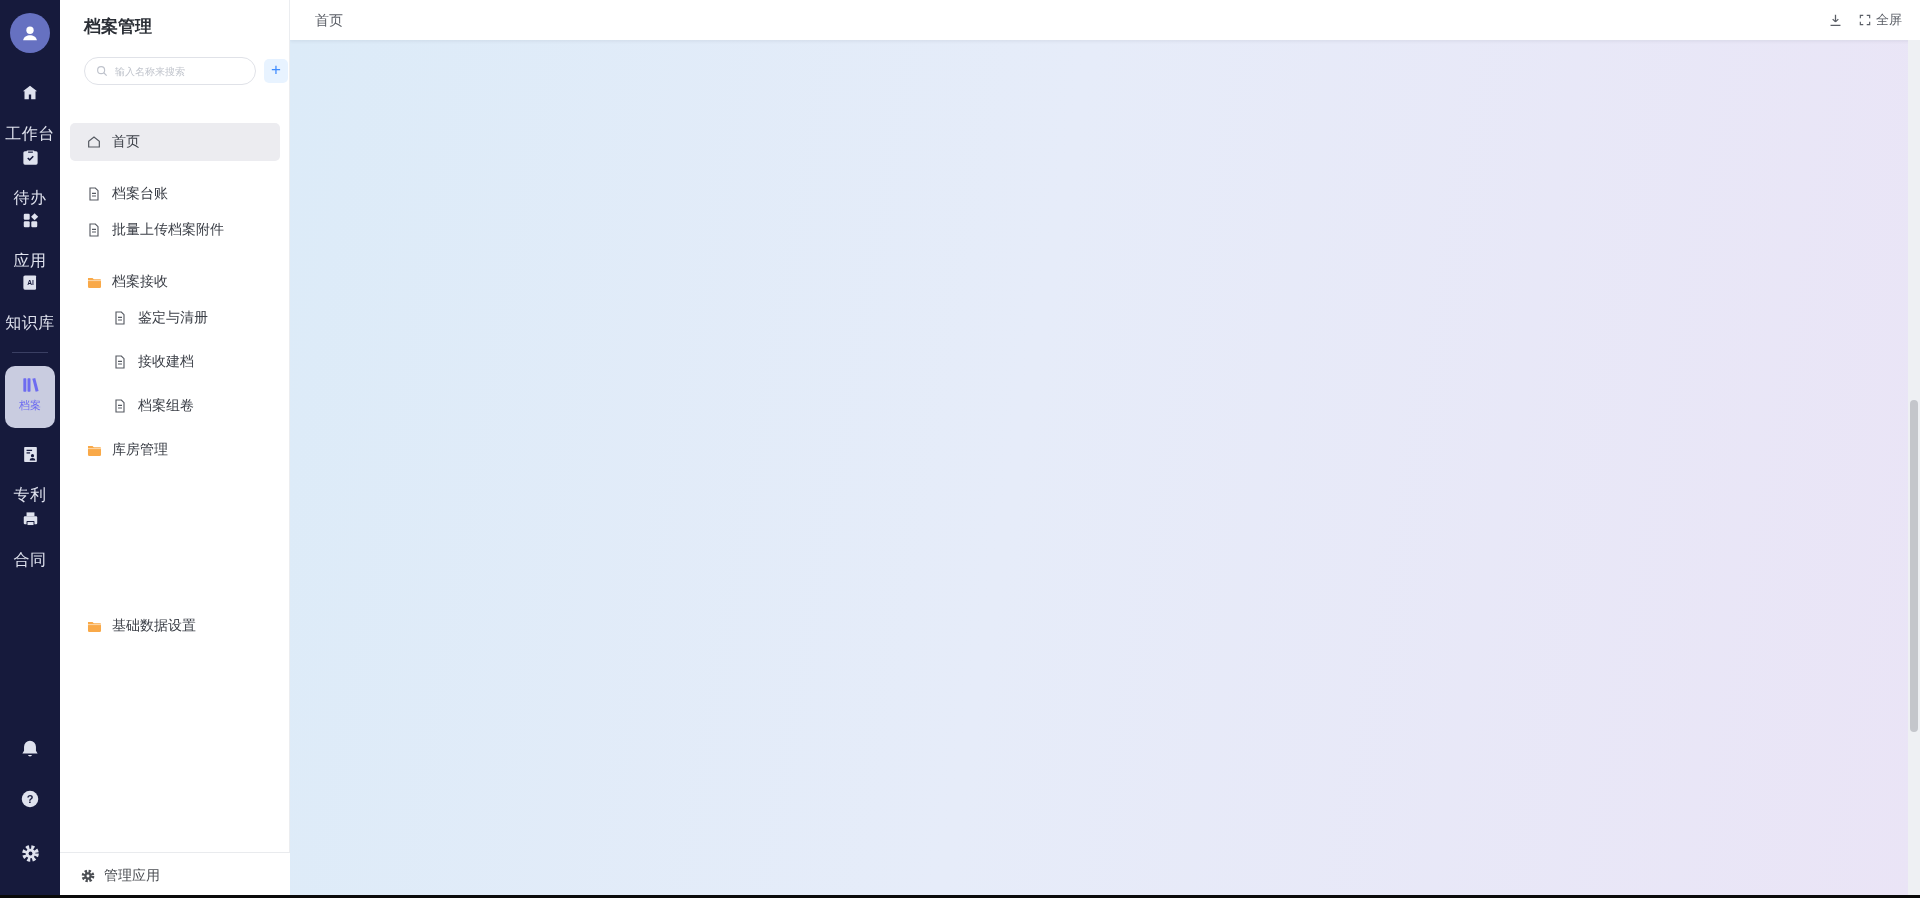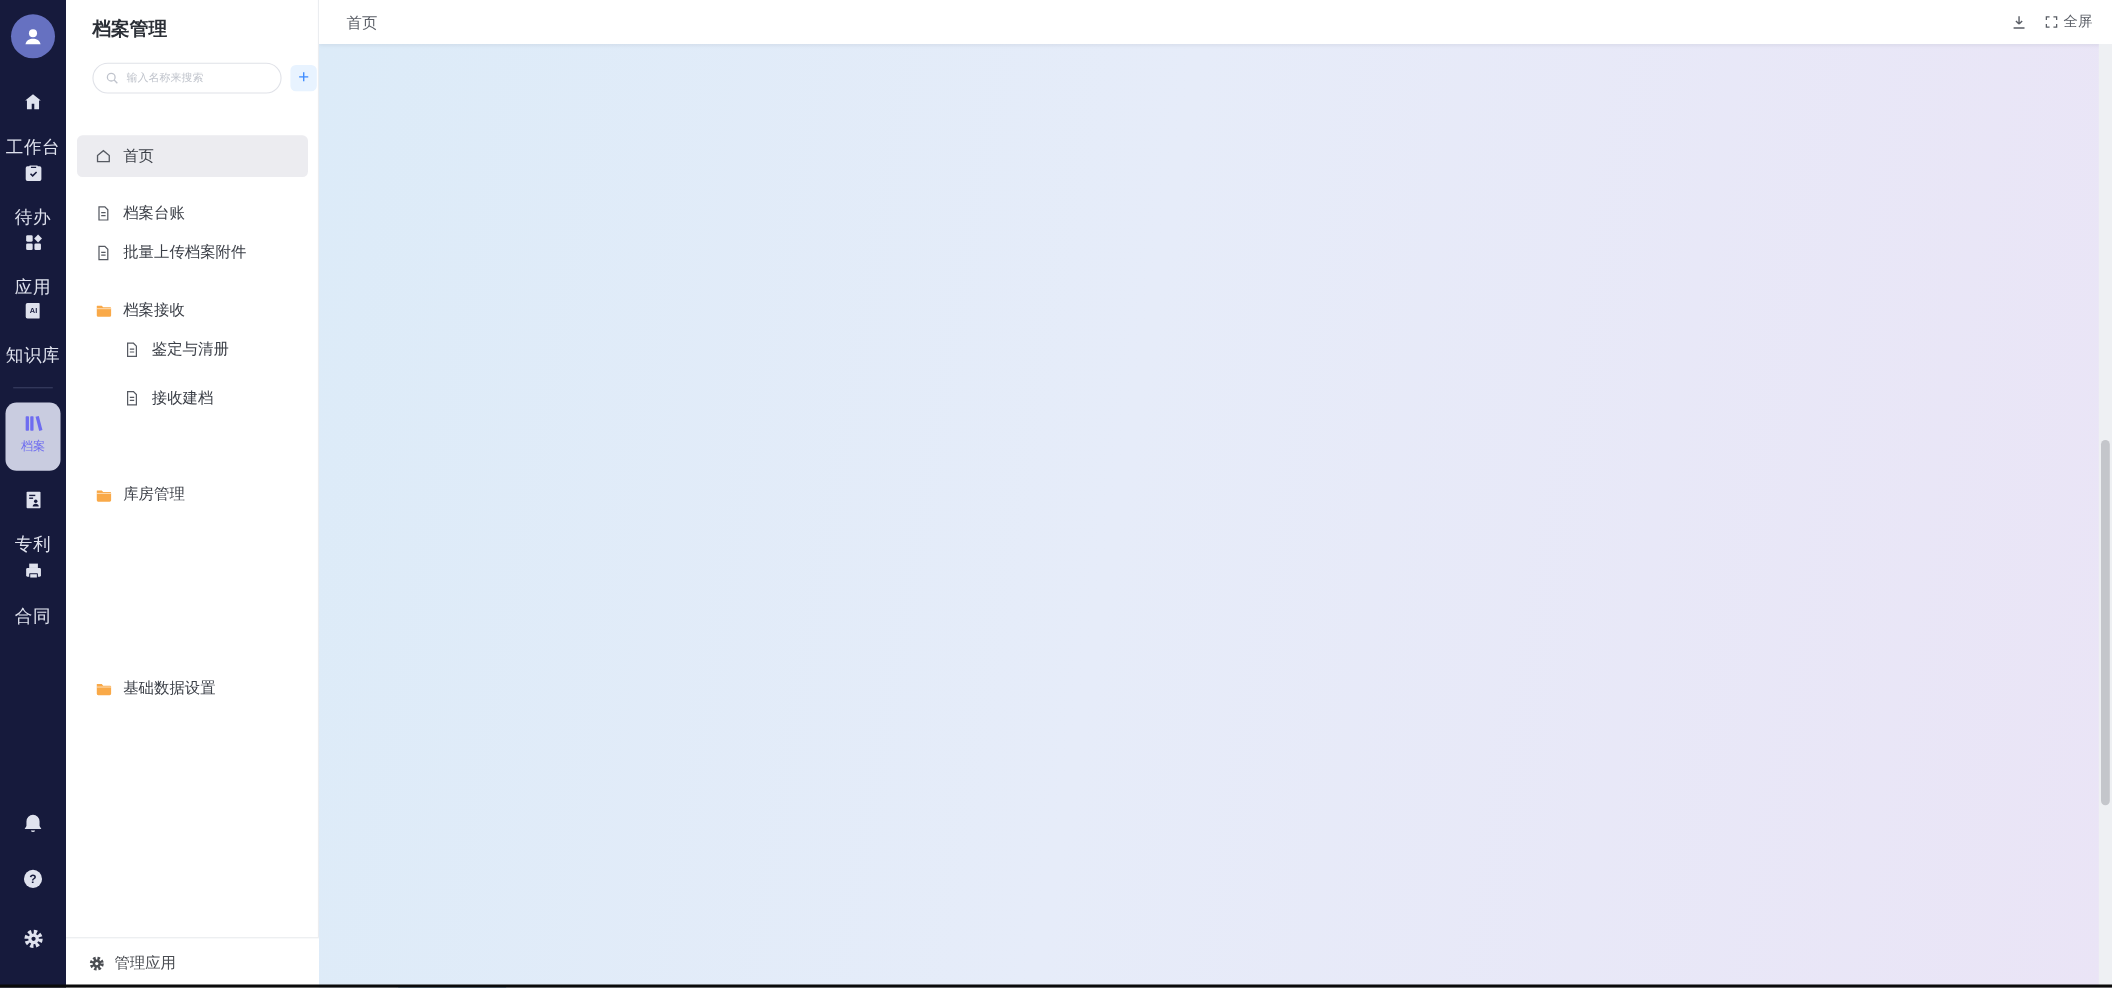--- a/index.html
+++ b/index.html
@@ -231,20 +231,29 @@
   </div>
   <div class="mi child" style="top:340px">
     <span class="ic">
         <svg viewBox="0 0 24 24" width="16" height="16" fill="none" stroke="#565a62" stroke-width="1.7">
           <path d="M6 3h8l4 4v14H6z"></path>
           <path d="M9 11h6M9 15h6"></path>
         </svg>
       </span>
     <span class="tx">接收建档</span>
   </div>
+  <div class="mi child" style="top:384px">
+    <span class="ic">
+        <svg viewBox="0 0 24 24" width="16" height="16" fill="none" stroke="#565a62" stroke-width="1.7">
+          <path d="M6 3h8l4 4v14H6z"></path>
+          <path d="M9 11h6M9 15h6"></path>
+        </svg>
+      </span>
+    <span class="tx">档案组卷</span>
+  </div>
   <div class="mi" style="top:428px">
     <span class="ic">
         <svg viewBox="0 0 24 24" width="17" height="17" fill="#f9a948">
           <path d="M3 5.5h6.2l1.8 2H20a1.2 1.2 0 0 1 1.2 1.2V18a1.8 1.8 0 0 1-1.8 1.8H4.6A1.8 1.8 0 0 1 2.8 18V6.7A1.2 1.2 0 0 1 3 5.5z"></path>
           <rect x="2.8" y="8.6" width="18.4" height="1.4" fill="#fff" opacity=".55"></rect>
         </svg>
       </span>
     <span class="tx">库房管理</span>
   </div>
   <div class="mi" style="top:604px">

